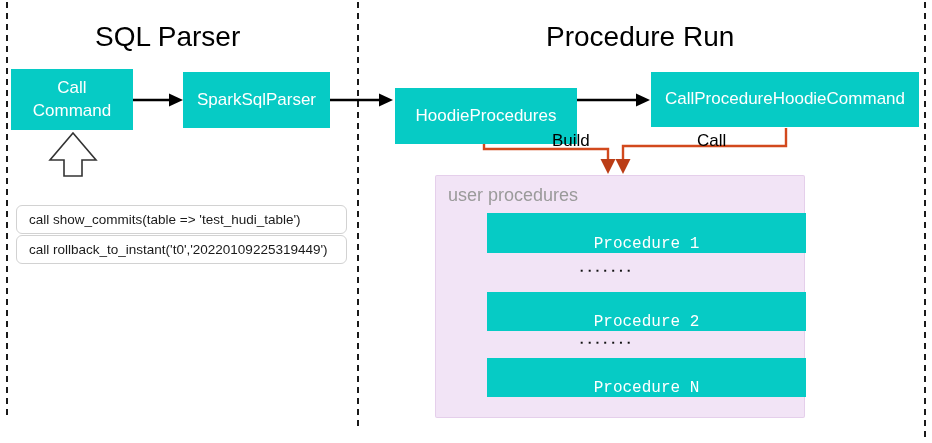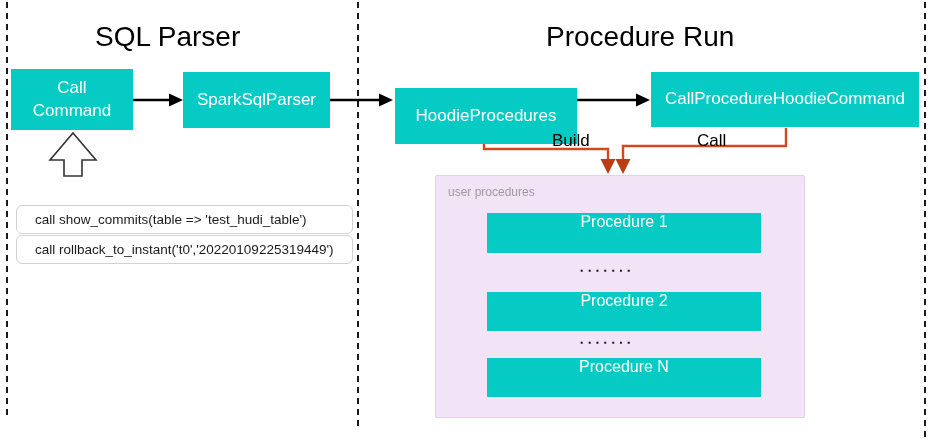--- a/index.html
+++ b/index.html
@@ -22,35 +22,35 @@
   }
   
   .sql-header{
     position:absolute;left:16px;top:176px;width:317px;height:16px;
     background:#f7f7f7;border:1px solid #c9c9c9;border-radius:7px 7px 0 0;
     padding:5px 0 5px 11px;font-size:16px;color:#1a1a1a;line-height:16px;
   }
   .sql-row{
     position:absolute;left:16px;width:317px;height:27px;
     background:#ffffff;border:1px solid #d2d2d2;border-radius:6px;
-    font-size:13.5px;color:#1a1a1a;line-height:27px;padding-left:18px;
+    font-size:13.5px;color:#1a1a1a;line-height:27px;padding-left:12px;
     white-space:nowrap;overflow:hidden;
   }
   
   .proc-panel{
     position:absolute;left:435px;top:175px;width:370px;height:243px;
     background:#f2e4f6;border:1px solid rgba(205,170,215,0.35);border-radius:2px;
     box-sizing:border-box;
   }
   .proc-panel-label{
-    position:absolute;left:12px;top:9px;font-size:12px;color:#9a9a9a;
+    position:absolute;left:12px;top:9px;font-size:18px;color:#9a9a9a;
   }
   .proc-box{
-    position:absolute;left:51px;width:274px;height:39px;background:var(--teal,#06cbc5);
-    color:#fff;display:flex;align-items:flex-start;justify-content:center;font-size:16px;
+    position:absolute;left:51px;width:319px;height:39px;background:var(--teal,#06cbc5);
+    color:#fff;display:flex;align-items:flex-end;justify-content:center;font-size:16px;font-family:Liberation Mono, monospace;
   }
   .dots-row{
     position:absolute;left:52px;width:240px;text-align:center;
     font-size:8px;letter-spacing:5px;color:#111;line-height:10px;
   }
 </style>
 </head>
 <body>
 
 <div id="canvas" style="--teal:#06cbc5;">

